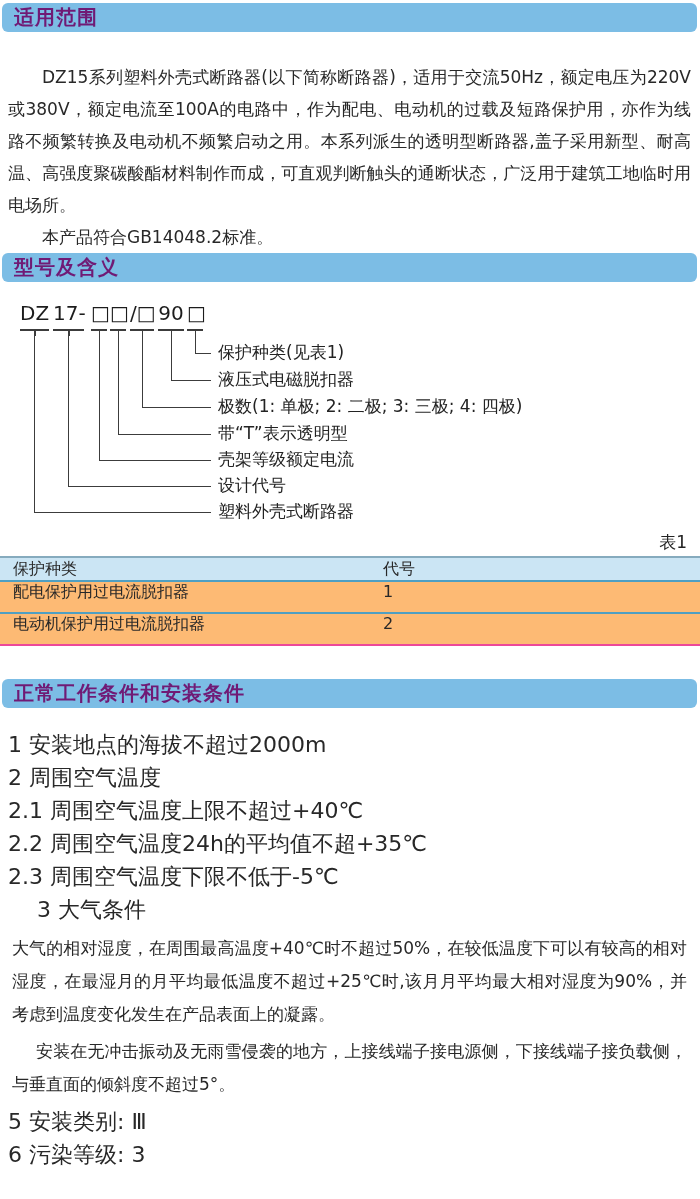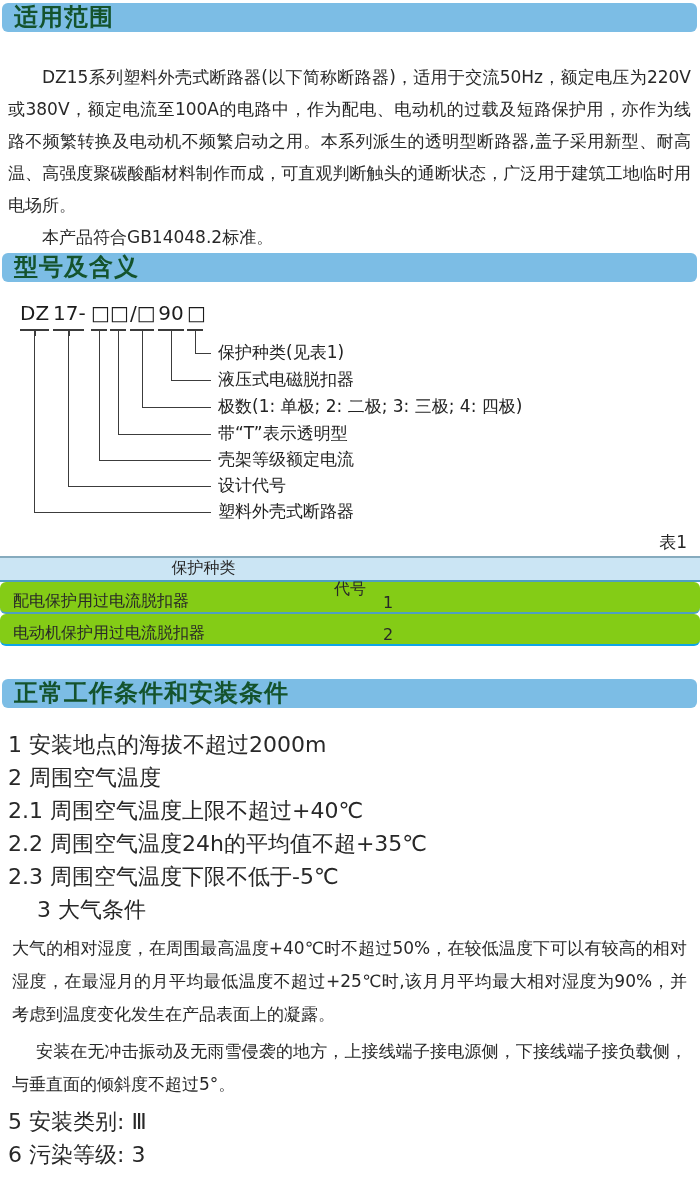--- a/index.html
+++ b/index.html
@@ -3,45 +3,45 @@
 <meta charset="utf-8">
 <style>
   html,body{margin:0;padding:0;background:#ffffff;}
   .page{
     position:relative;width:700px;height:1199px;background:#ffffff;overflow:hidden;
     font-family:"DejaVu Sans","Liberation Sans",sans-serif;color:#282828;
   }
   
   .bar{
     position:absolute;left:2px;width:695px;height:29px;box-sizing:border-box;
-    background:#7cbde5;border-radius:6px;color:#14532d;font-weight:bold;
-    font-size:24px;line-height:29px;padding-left:12px;letter-spacing:1px;
+    background:#7cbde5;border-radius:6px;color:#701a75;font-weight:bold;
+    font-size:20px;line-height:29px;padding-left:12px;letter-spacing:1px;
   }
   .bar1{top:3px;}
   .bar2{top:253px;}
   .bar3{top:679px;}
   
   .scope-text{position:absolute;top:61px;left:8px;right:9px;}
   .para{margin:0;font-size:17px;line-height:32px;text-align:justify;}
   .indent2{text-indent:2em;}
   
   .diagram{position:absolute;top:300px;left:8px;right:0;height:232px;margin-left:12px;}
   .mg{position:absolute;top:0;text-align:center;}
   .mg-text{display:block;font-size:20px;line-height:26px;color:#1c1c1c;white-space:nowrap;}
   .tbar{position:absolute;left:0;top:29px;width:100%;height:0;border-top:2px solid #3c3c3c;}
   .tbar::after{content:"";position:absolute;left:50%;top:0;width:0;height:5px;border-left:1.5px solid #3c3c3c;}
   .conn{position:absolute;top:31px;border-left:1.5px solid #3c3c3c;border-bottom:1.5px solid #3c3c3c;}
   .dlabel{position:absolute;left:198px;font-size:17px;line-height:22px;white-space:nowrap;color:#232323;}
   
   .table-caption{position:absolute;top:531px;right:13px;font-size:17px;color:#232323;}
   
   .ptable{position:absolute;top:556px;left:0;width:700px;border-top:2px solid #86abbe;font-size:16px;}
-  .t-head{display:flex;align-items:center;height:22px;background:#cbe5f4;border-bottom:2px solid #4f9fc2;flex-direction:column;}
-  .t-row{display:flex;align-items:flex-end;height:30px;background:#84cc16;border-bottom:2px solid #4f9fc2;border-radius:6px;}
-  .t-row.last{border-bottom:2px solid #0ea5e9;}
+  .t-head{display:flex;align-items:center;height:22px;background:#cbe5f4;border-bottom:2px solid #4f9fc2;}
+  .t-row{display:flex;align-items:flex-start;height:30px;background:#fdba74;border-bottom:2px solid #4f9fc2;}
+  .t-row.last{border-bottom:2px solid #ec4899;}
   .t-c1{width:383px;padding-left:13px;box-sizing:border-box;}
   .t-c2{flex:1;}
   
   .conds{position:absolute;top:728px;left:8px;right:9px;}
   .c-line{margin:0;font-size:22px;line-height:33px;}
   .c-para{margin:4px;font-size:17px;line-height:33px;text-align:justify;}
   .c-indent{text-indent:24px;}
   .mb6{margin-bottom:6px;margin-left:29px;}
   .mb4{margin-bottom:4px;}
 </style>

